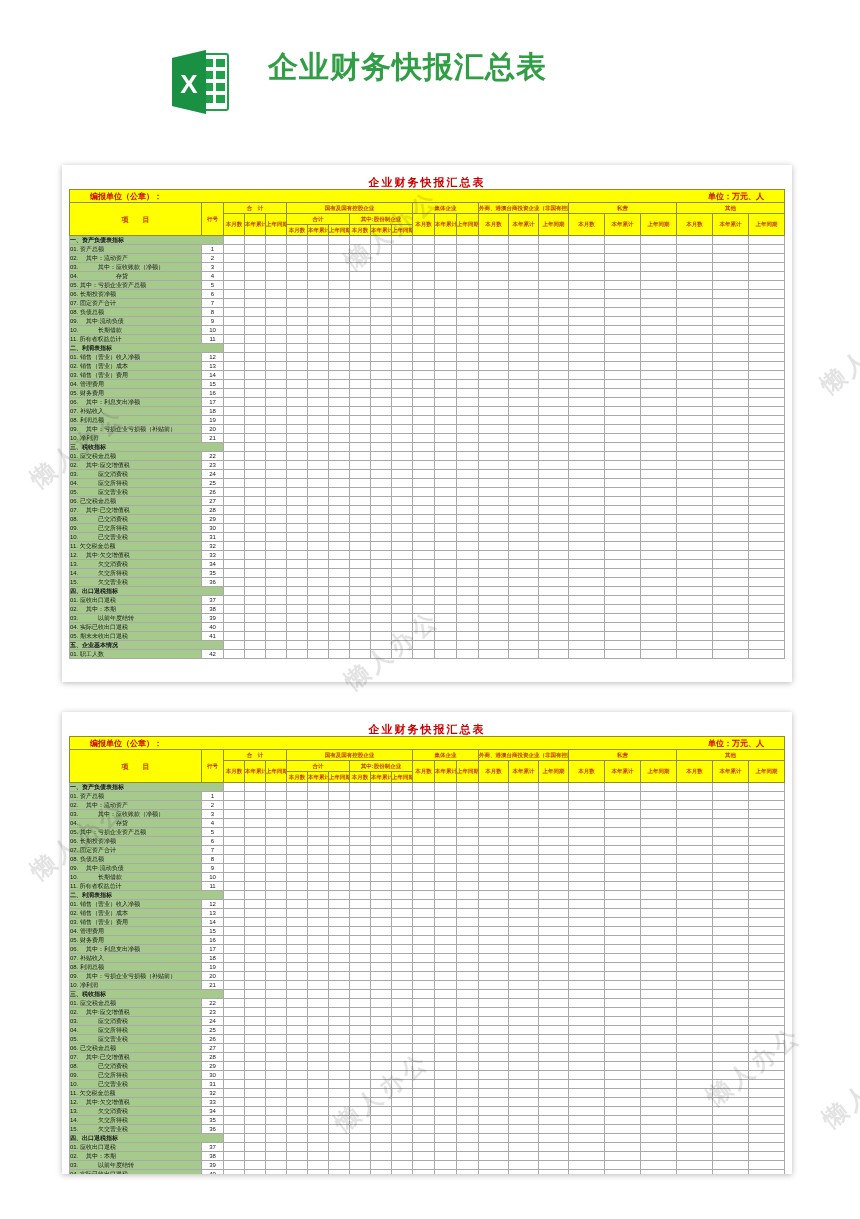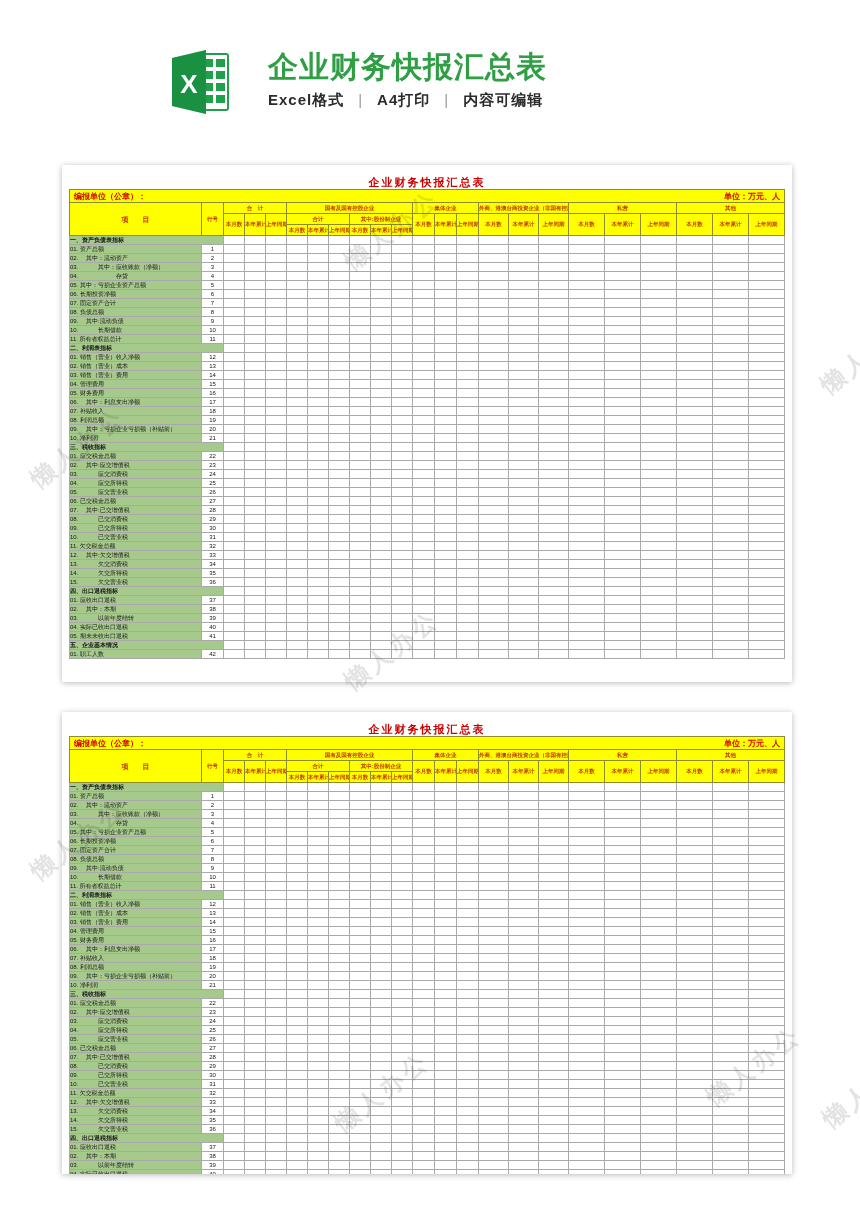--- a/index.html
+++ b/index.html
@@ -20,21 +20,21 @@
   }
   .card1{top:165px;height:517px;}
   .card2{top:712px;height:462px;}
   .sheet-title{
     text-align:center;color:#cc0000;font-weight:bold;font-size:11px;height:16px;line-height:19px;
     font-family:"Liberation Serif",serif;letter-spacing:2px;margin-top:3px;
   }
   table.sheet{border-collapse:collapse;table-layout:fixed;width:715px;border:1px solid #4a4a4a;margin:0 auto;}
   table.sheet td,table.sheet th{border:1px solid #a9a9a9;padding:0;overflow:hidden;white-space:pre;box-sizing:border-box;}
   tr.orgrow td{background:#ffff00;border-color:#8d8d2c;height:13px;}
-  .orgflex{display:flex;justify-content:space-between;align-items:center;padding:0 4px;}
+  .orgflex{display:flex;justify-content:space-between;align-items:center;padding:0 20px;}
   .orglbl{color:#d40000;font-weight:bold;font-size:8px;}
   .unitlbl{color:#d40000;font-weight:bold;font-size:8px;}
   table.sheet th{
     background:#ffff00;color:#c43c00;font-weight:bold;font-size:5.5px;line-height:7px;
     height:11px;text-align:center;border-color:#8d8d2c;
   }
   tr.datarow{height:9px;}
   tr.datarow td{height:9px;font-size:6px;line-height:8px;color:#161616;}
   td.lbl{background:#a6c98c;padding-left:2px;border-color:#6f8f63 #8f8f8f;}
   td.seclbl{background:#a6c98c;padding-left:2px;font-weight:bold;border-color:#6f8f63 #8f8f8f;}
@@ -62,21 +62,20 @@
         <rect x="46" y="33" width="9" height="8" fill="#21a04c"></rect>
       <rect x="34" y="45" width="9" height="8" fill="#21a04c"></rect>
         <rect x="46" y="45" width="9" height="8" fill="#21a04c"></rect>
       <polygon points="2,8 36,0 36,64 2,56" fill="#1d9648"></polygon>
       <polygon points="2,8 36,0 36,64 2,56" fill="#17873d" opacity="0.35"></polygon>
       <text x="19" y="43" font-size="26" font-weight="bold" fill="#ffffff" text-anchor="middle" font-family="Liberation Sans, sans-serif">X</text>
     </svg>
   </div>
   <div class="titles">
     <h1>企业财务快报汇总表</h1>
-    <div class="subtitle"><span>Excel格式</span><span class="sep">|</span><span>A4打印</span><span class="sep">|</span><span>内容可编辑</span></div>
   </div>
 </div>
 
 <section class="card card1">
   <div class="sheet-title">企业财务快报汇总表</div>
   <div>
       <table class="sheet">
         <colgroup>
           <col style="width: 132px;">
           <col style="width: 22px;">

